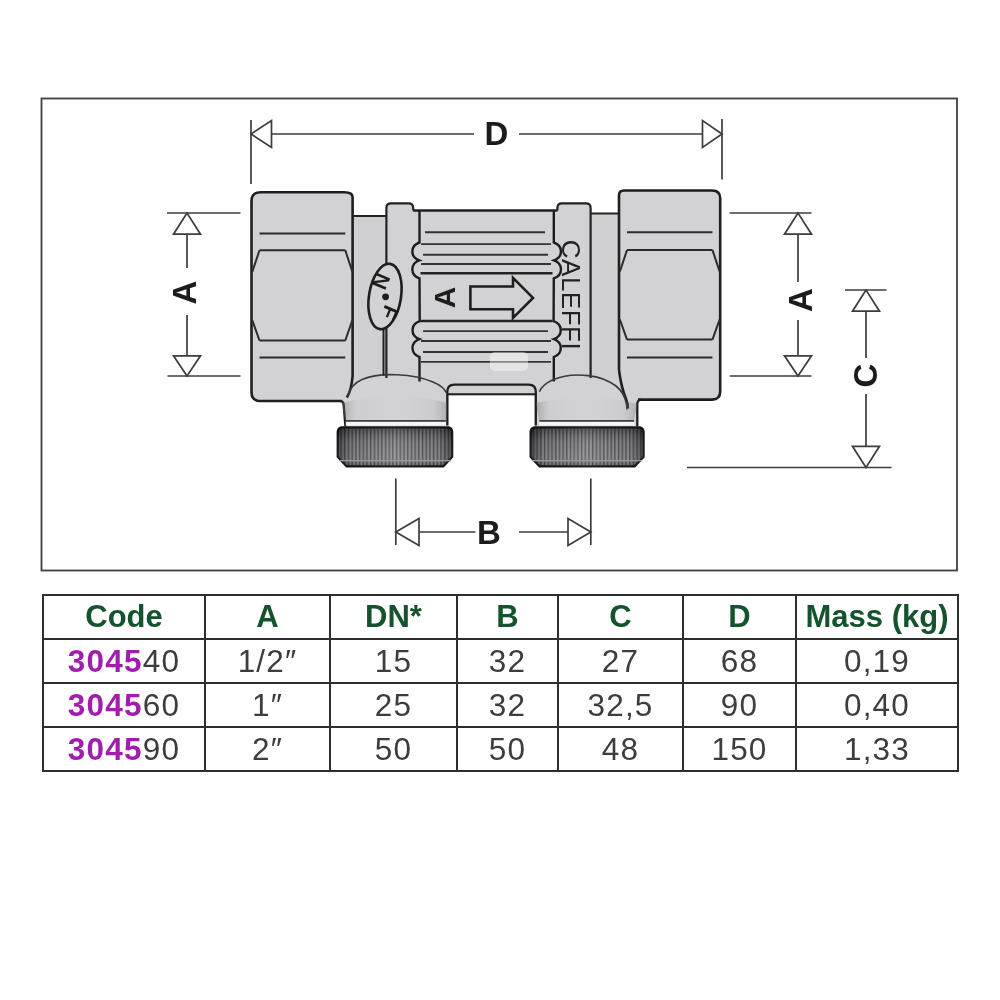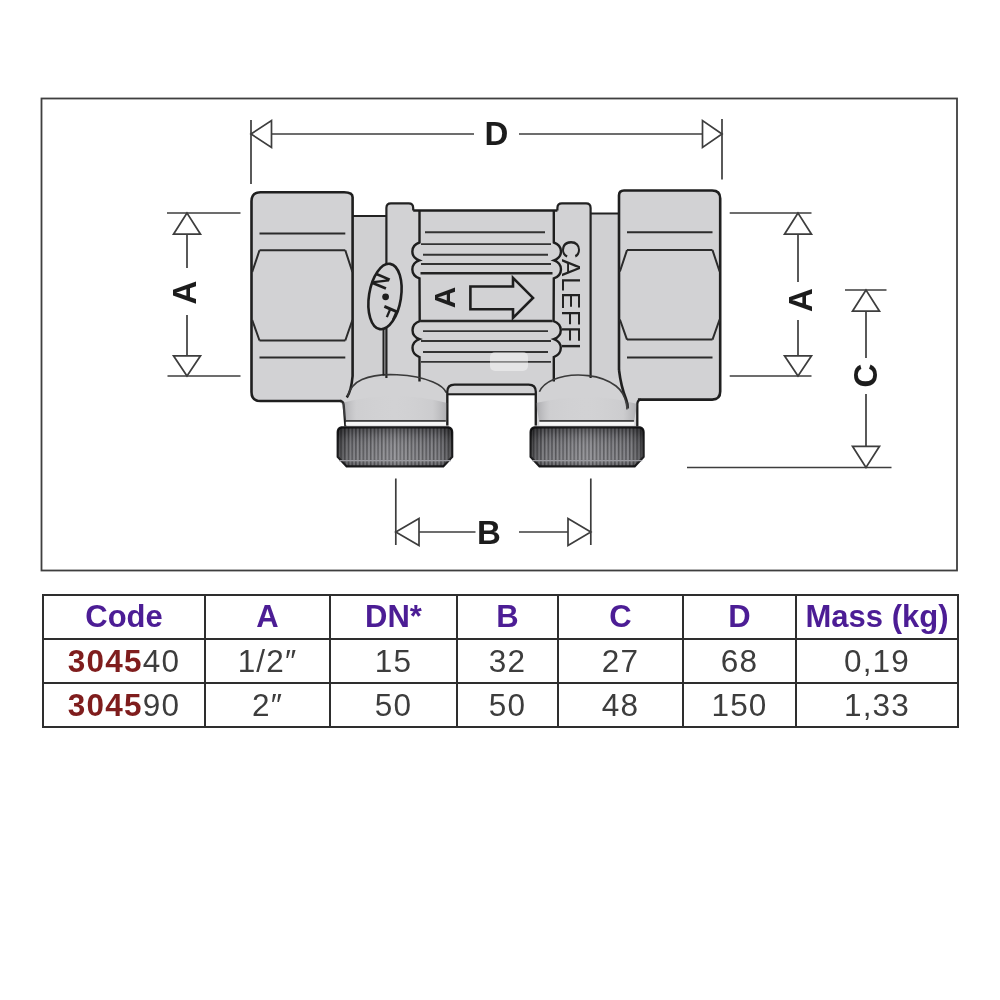--- a/index.html
+++ b/index.html
@@ -3,23 +3,23 @@
 <meta charset="utf-8">
 <style>
 html,body{margin:0;padding:0;background:#ffffff;width:1000px;height:1000px;overflow:hidden;
 font-family:"Liberation Sans",sans-serif;}
 #page{position:relative;width:1000px;height:1000px;}
 svg{position:absolute;left:0;top:0;}
 table.spec{position:absolute;left:42px;top:594px;border-collapse:collapse;table-layout:fixed;
  font-family:"Liberation Sans",sans-serif;}
 table.spec td{border:2px solid #2e2e2e;text-align:center;vertical-align:middle;padding:0;
  font-size:31.5px;color:#3d3d3d;height:42px;overflow:hidden;white-space:nowrap;letter-spacing:1.2px;}
-table.spec tr.hd td{font-weight:bold;color:#4c1d95;font-size:31px;letter-spacing:0;}
+table.spec tr.hd td{font-weight:bold;color:#14532d;font-size:31px;letter-spacing:0;}
 td.ac{letter-spacing:3.5px;margin-top:24px;}
-.cb{font-weight:bold;color:#7f1d1d;}
+.cb{font-weight:bold;color:#a21caf;}
 </style>
 </head>
 <body>
 <div id="page">
 <svg width="1000" height="1000" viewBox="0 0 1000 1000">
 
   <rect x="41.5" y="98.5" width="915.5" height="472" fill="none" stroke="#3f3f3f" stroke-width="1.8"></rect>
   <g id="valve">
 
     <defs>
@@ -222,20 +222,29 @@
 <tr>
           <td><span class="cb">3045</span>40</td>
           <td class="ac">1/2″</td>
           <td>15</td>
           <td>32</td>
           <td>27</td>
           <td>68</td>
           <td>0,19</td>
         </tr>
 <tr>
+          <td><span class="cb">3045</span>60</td>
+          <td class="ac">1″</td>
+          <td>25</td>
+          <td>32</td>
+          <td>32,5</td>
+          <td>90</td>
+          <td>0,40</td>
+        </tr>
+<tr>
           <td><span class="cb">3045</span>90</td>
           <td class="ac">2″</td>
           <td>50</td>
           <td>50</td>
           <td>48</td>
           <td>150</td>
           <td>1,33</td>
         </tr>
 </tbody>
     </table>

